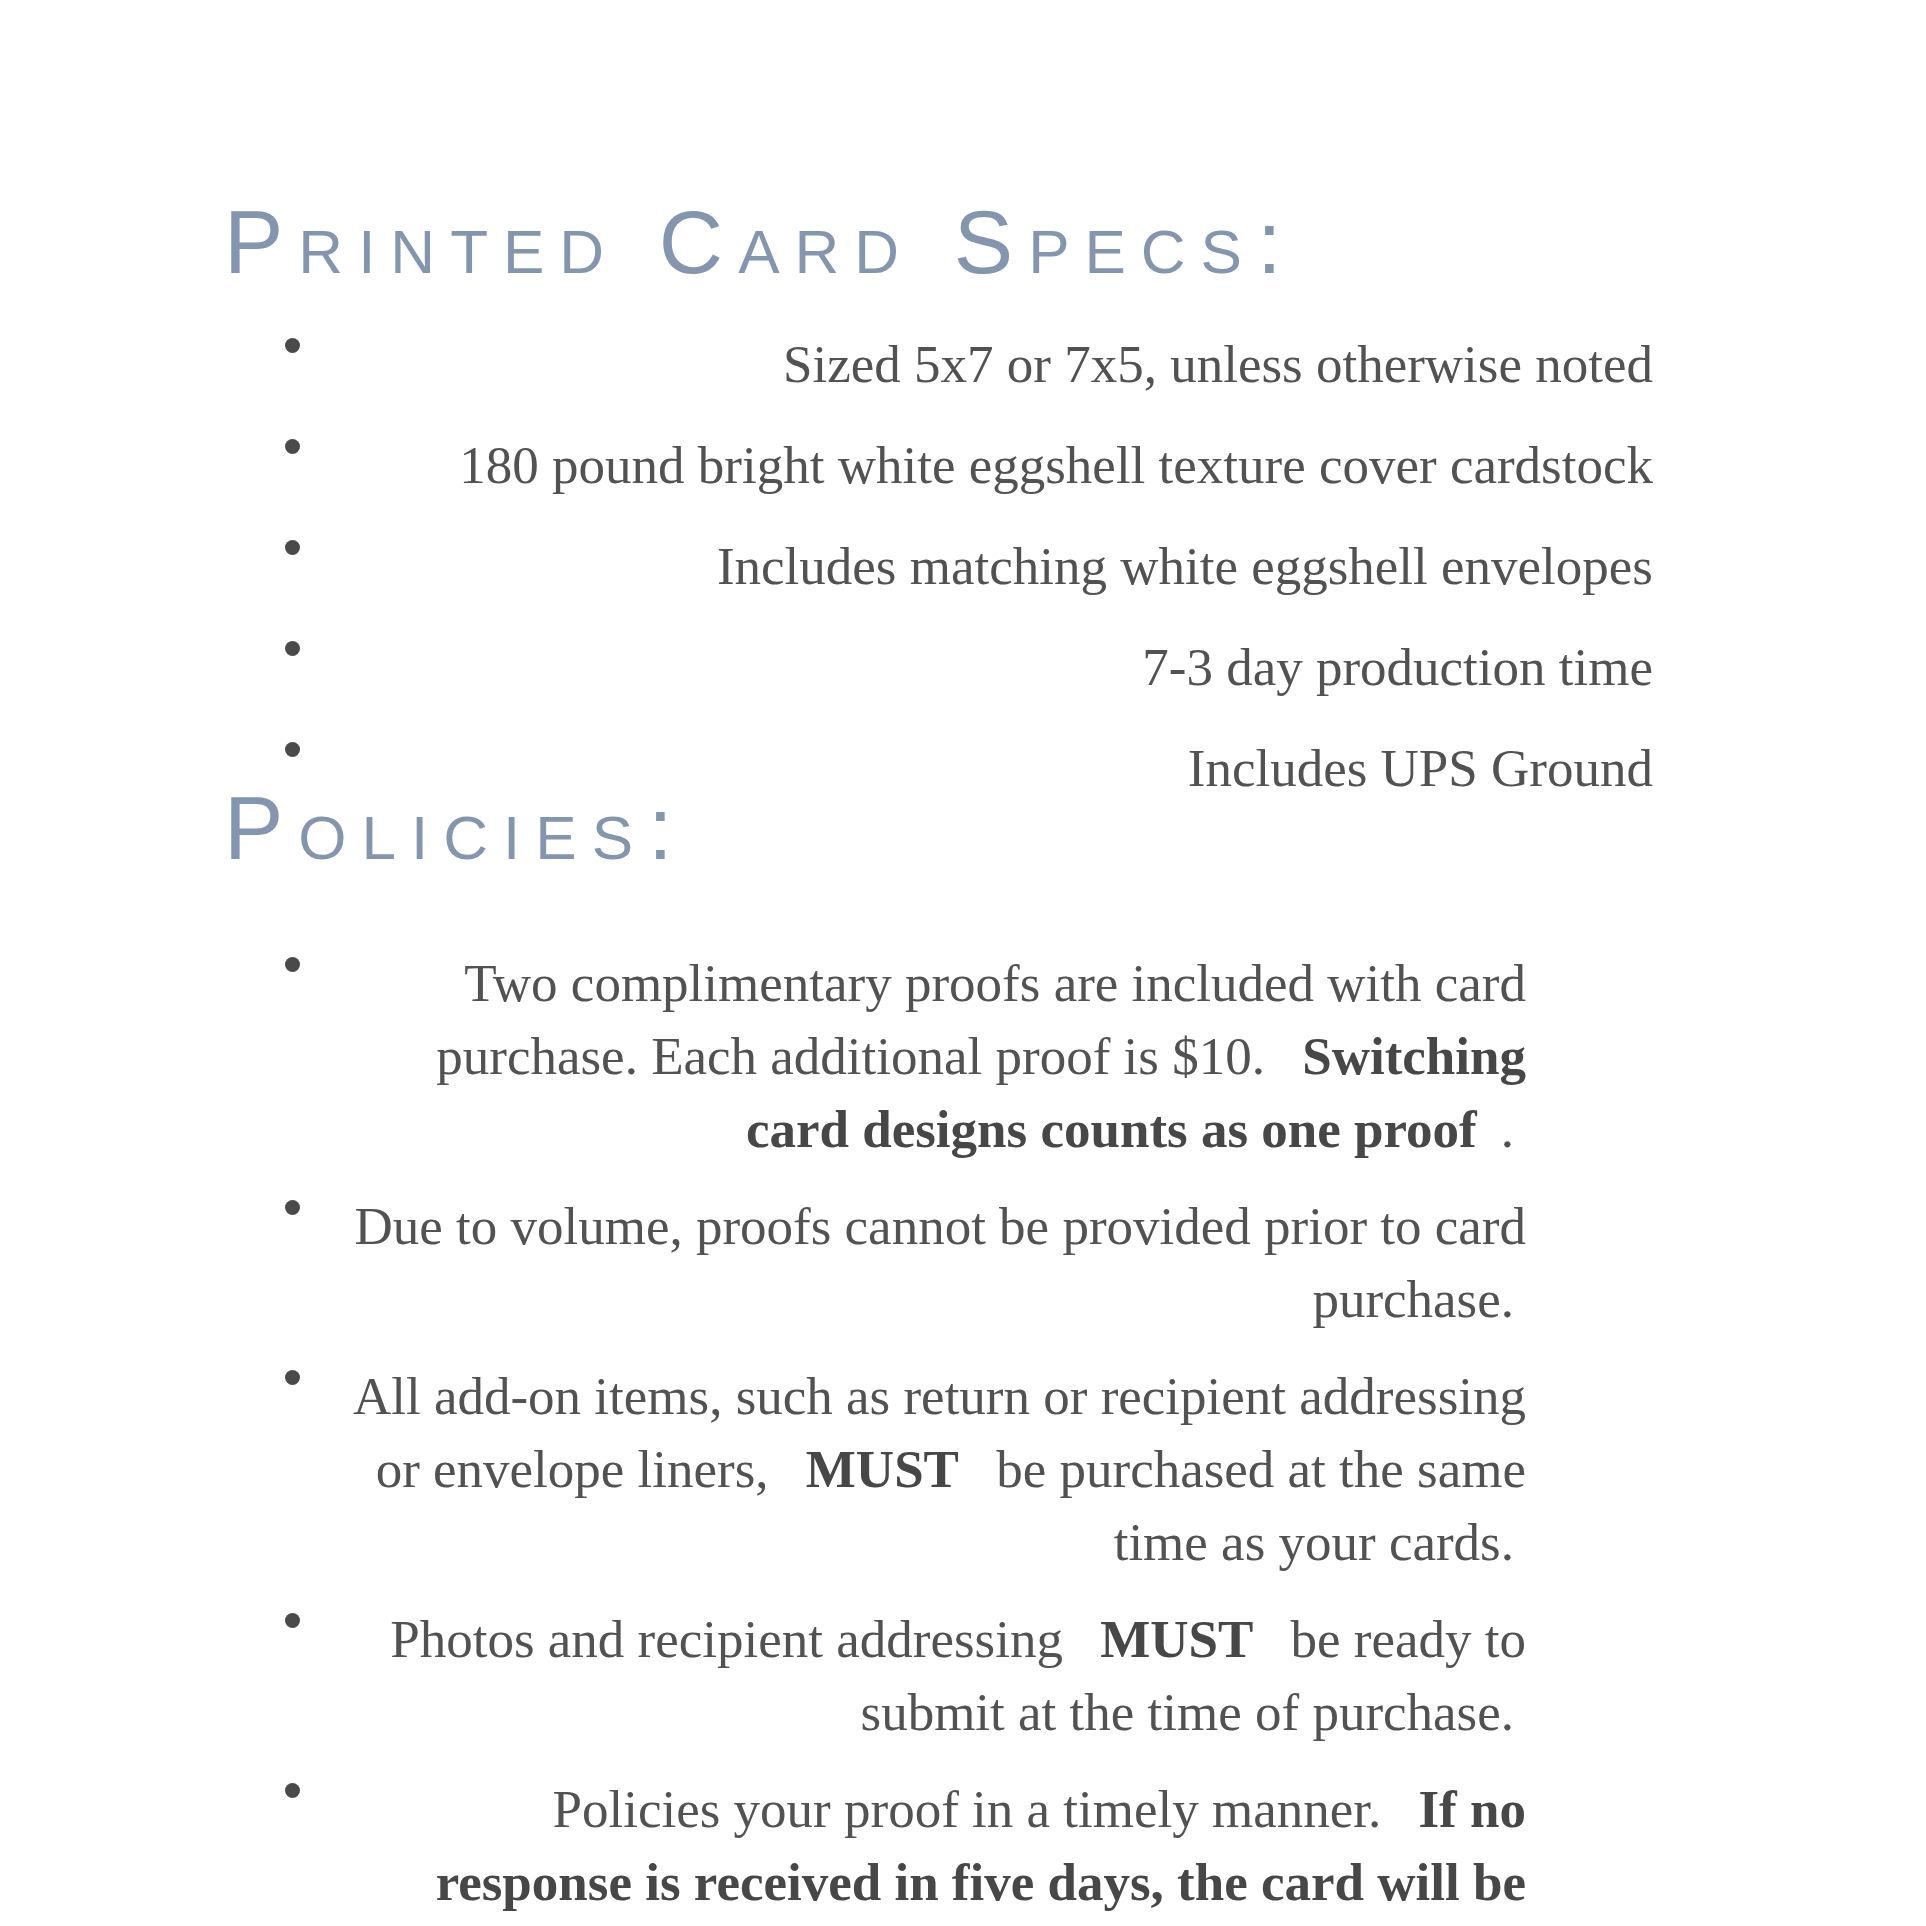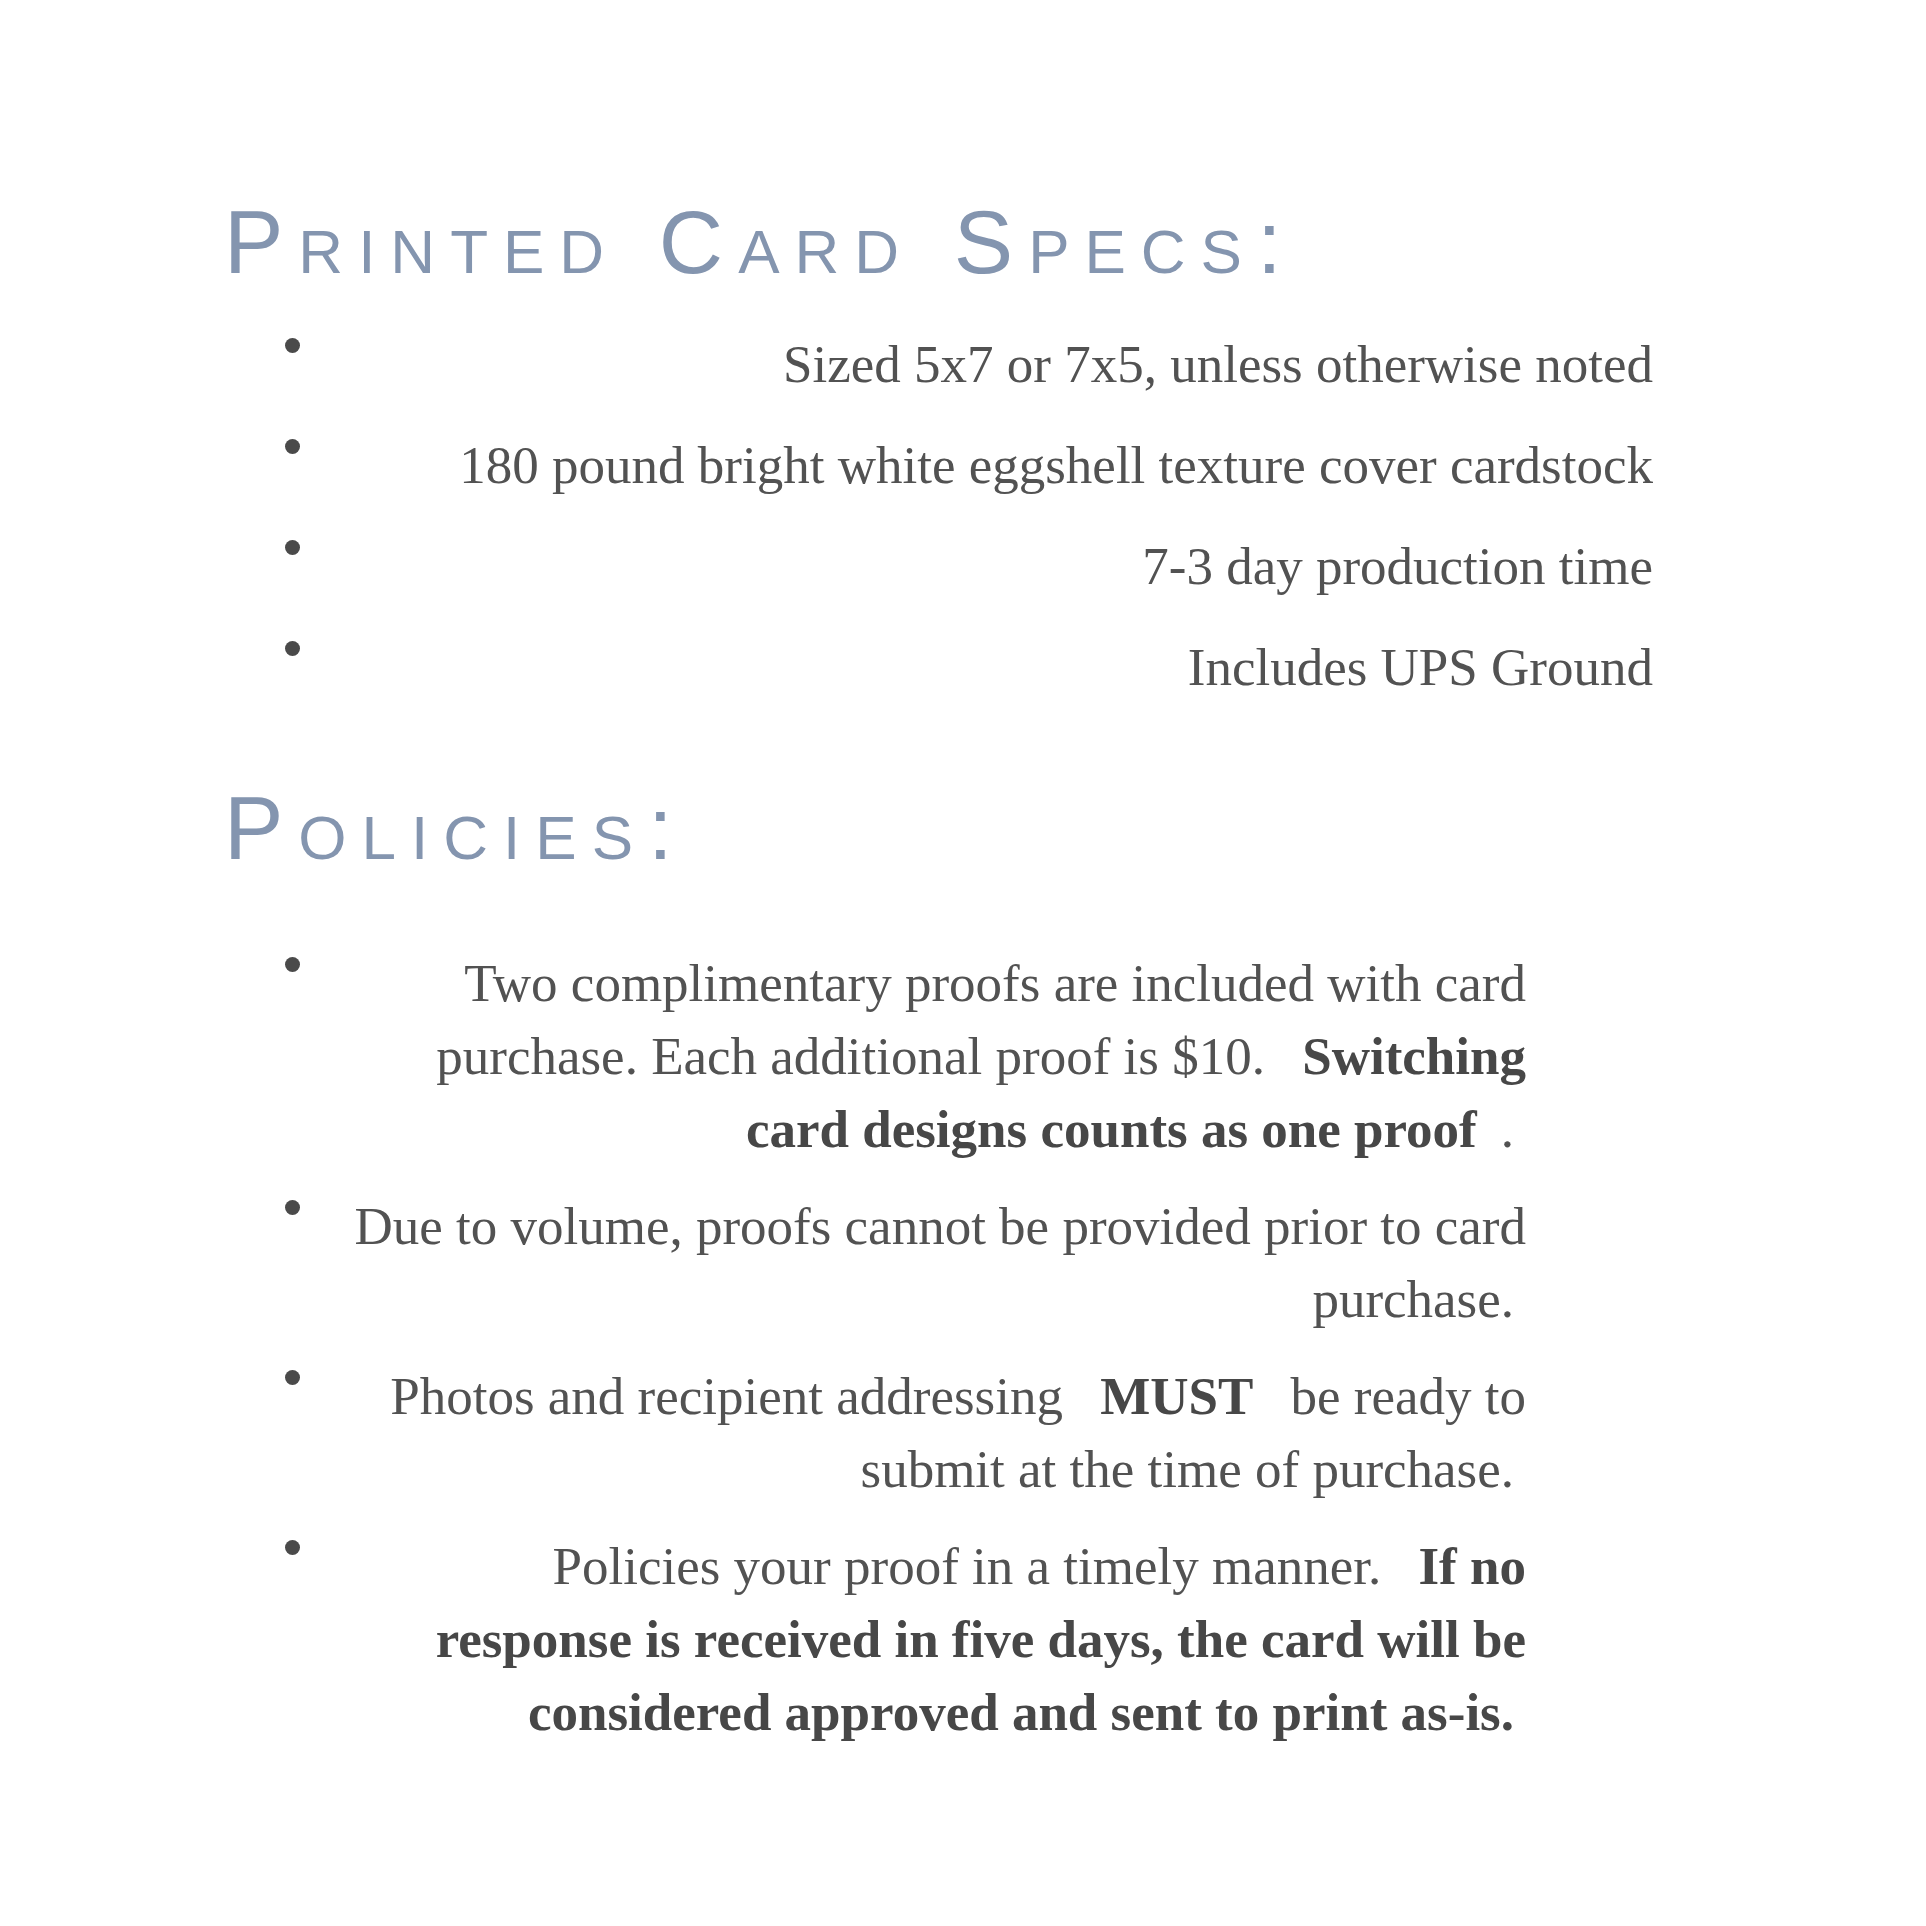--- a/index.html
+++ b/index.html
@@ -52,26 +52,28 @@
 </style>
 </head>
 <body>
 
 <main class="page">
   <h1 class="heading h1">Printed Card Specs:</h1>
 
   <ul class="list specs-list">
       <li><span>Sized 5x7 or 7x5, unless otherwise noted</span></li>
       <li><span>180 pound bright white eggshell texture cover cardstock</span></li>
+      <li><span>Includes matching white eggshell envelopes</span></li>
       <li><span>7-3 day production time</span></li>
       <li><span>Includes UPS Ground</span></li>
     </ul>
 
   <h2 class="heading h2">Policies:</h2>
 
   <ul class="list policies-list">
       <li><span>Two complimentary proofs are included with card purchase. Each additional proof is $10. </span><span class="b">Switching card designs counts as one proof</span><span>.</span></li>
       <li><span>Due to volume, proofs cannot be provided prior to card purchase.</span></li>
+      <li><span>All add-on items, such as return or recipient addressing or envelope liners, </span><span class="b">MUST</span><span> be purchased at the same time as your cards.</span></li>
       <li><span>Photos and recipient addressing </span><span class="b">MUST</span><span> be ready to submit at the time of purchase.</span></li>
       <li><span>Policies your proof in a timely manner. </span><span class="b">If no response is received in five days, the card will be considered approved and sent to print as-is.</span></li>
     </ul>
 </main>
 
 
 </body></html>

